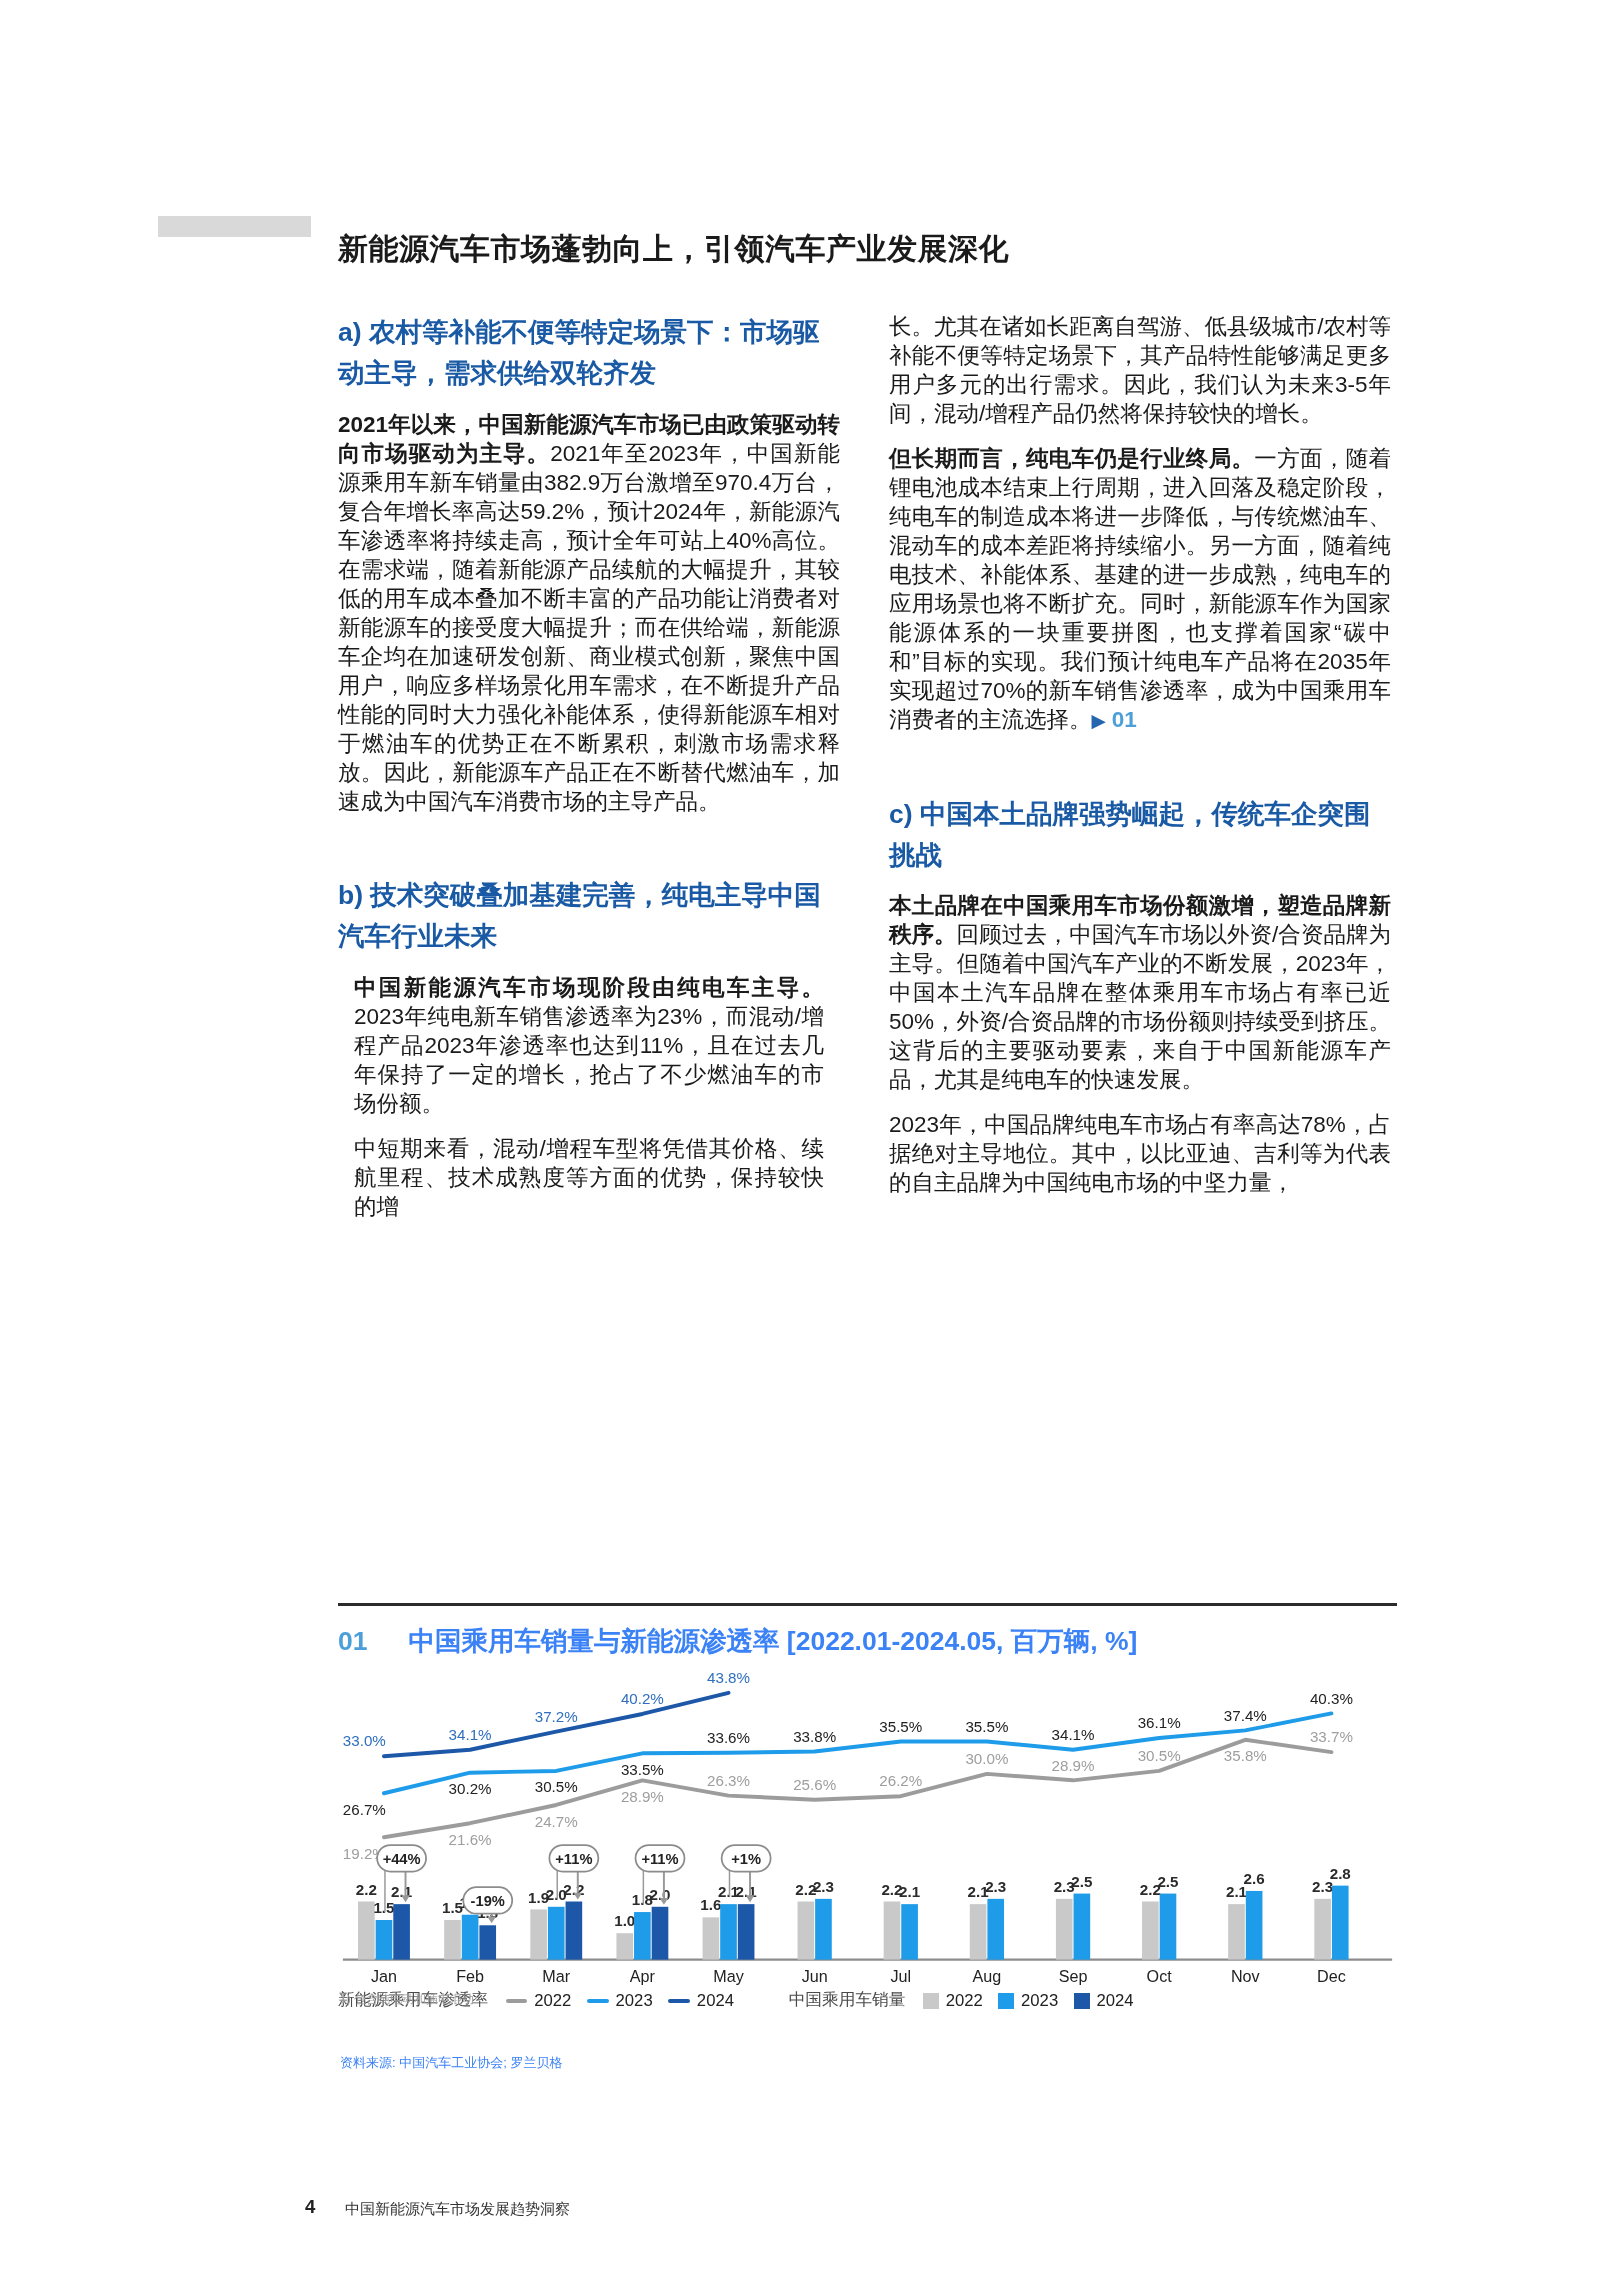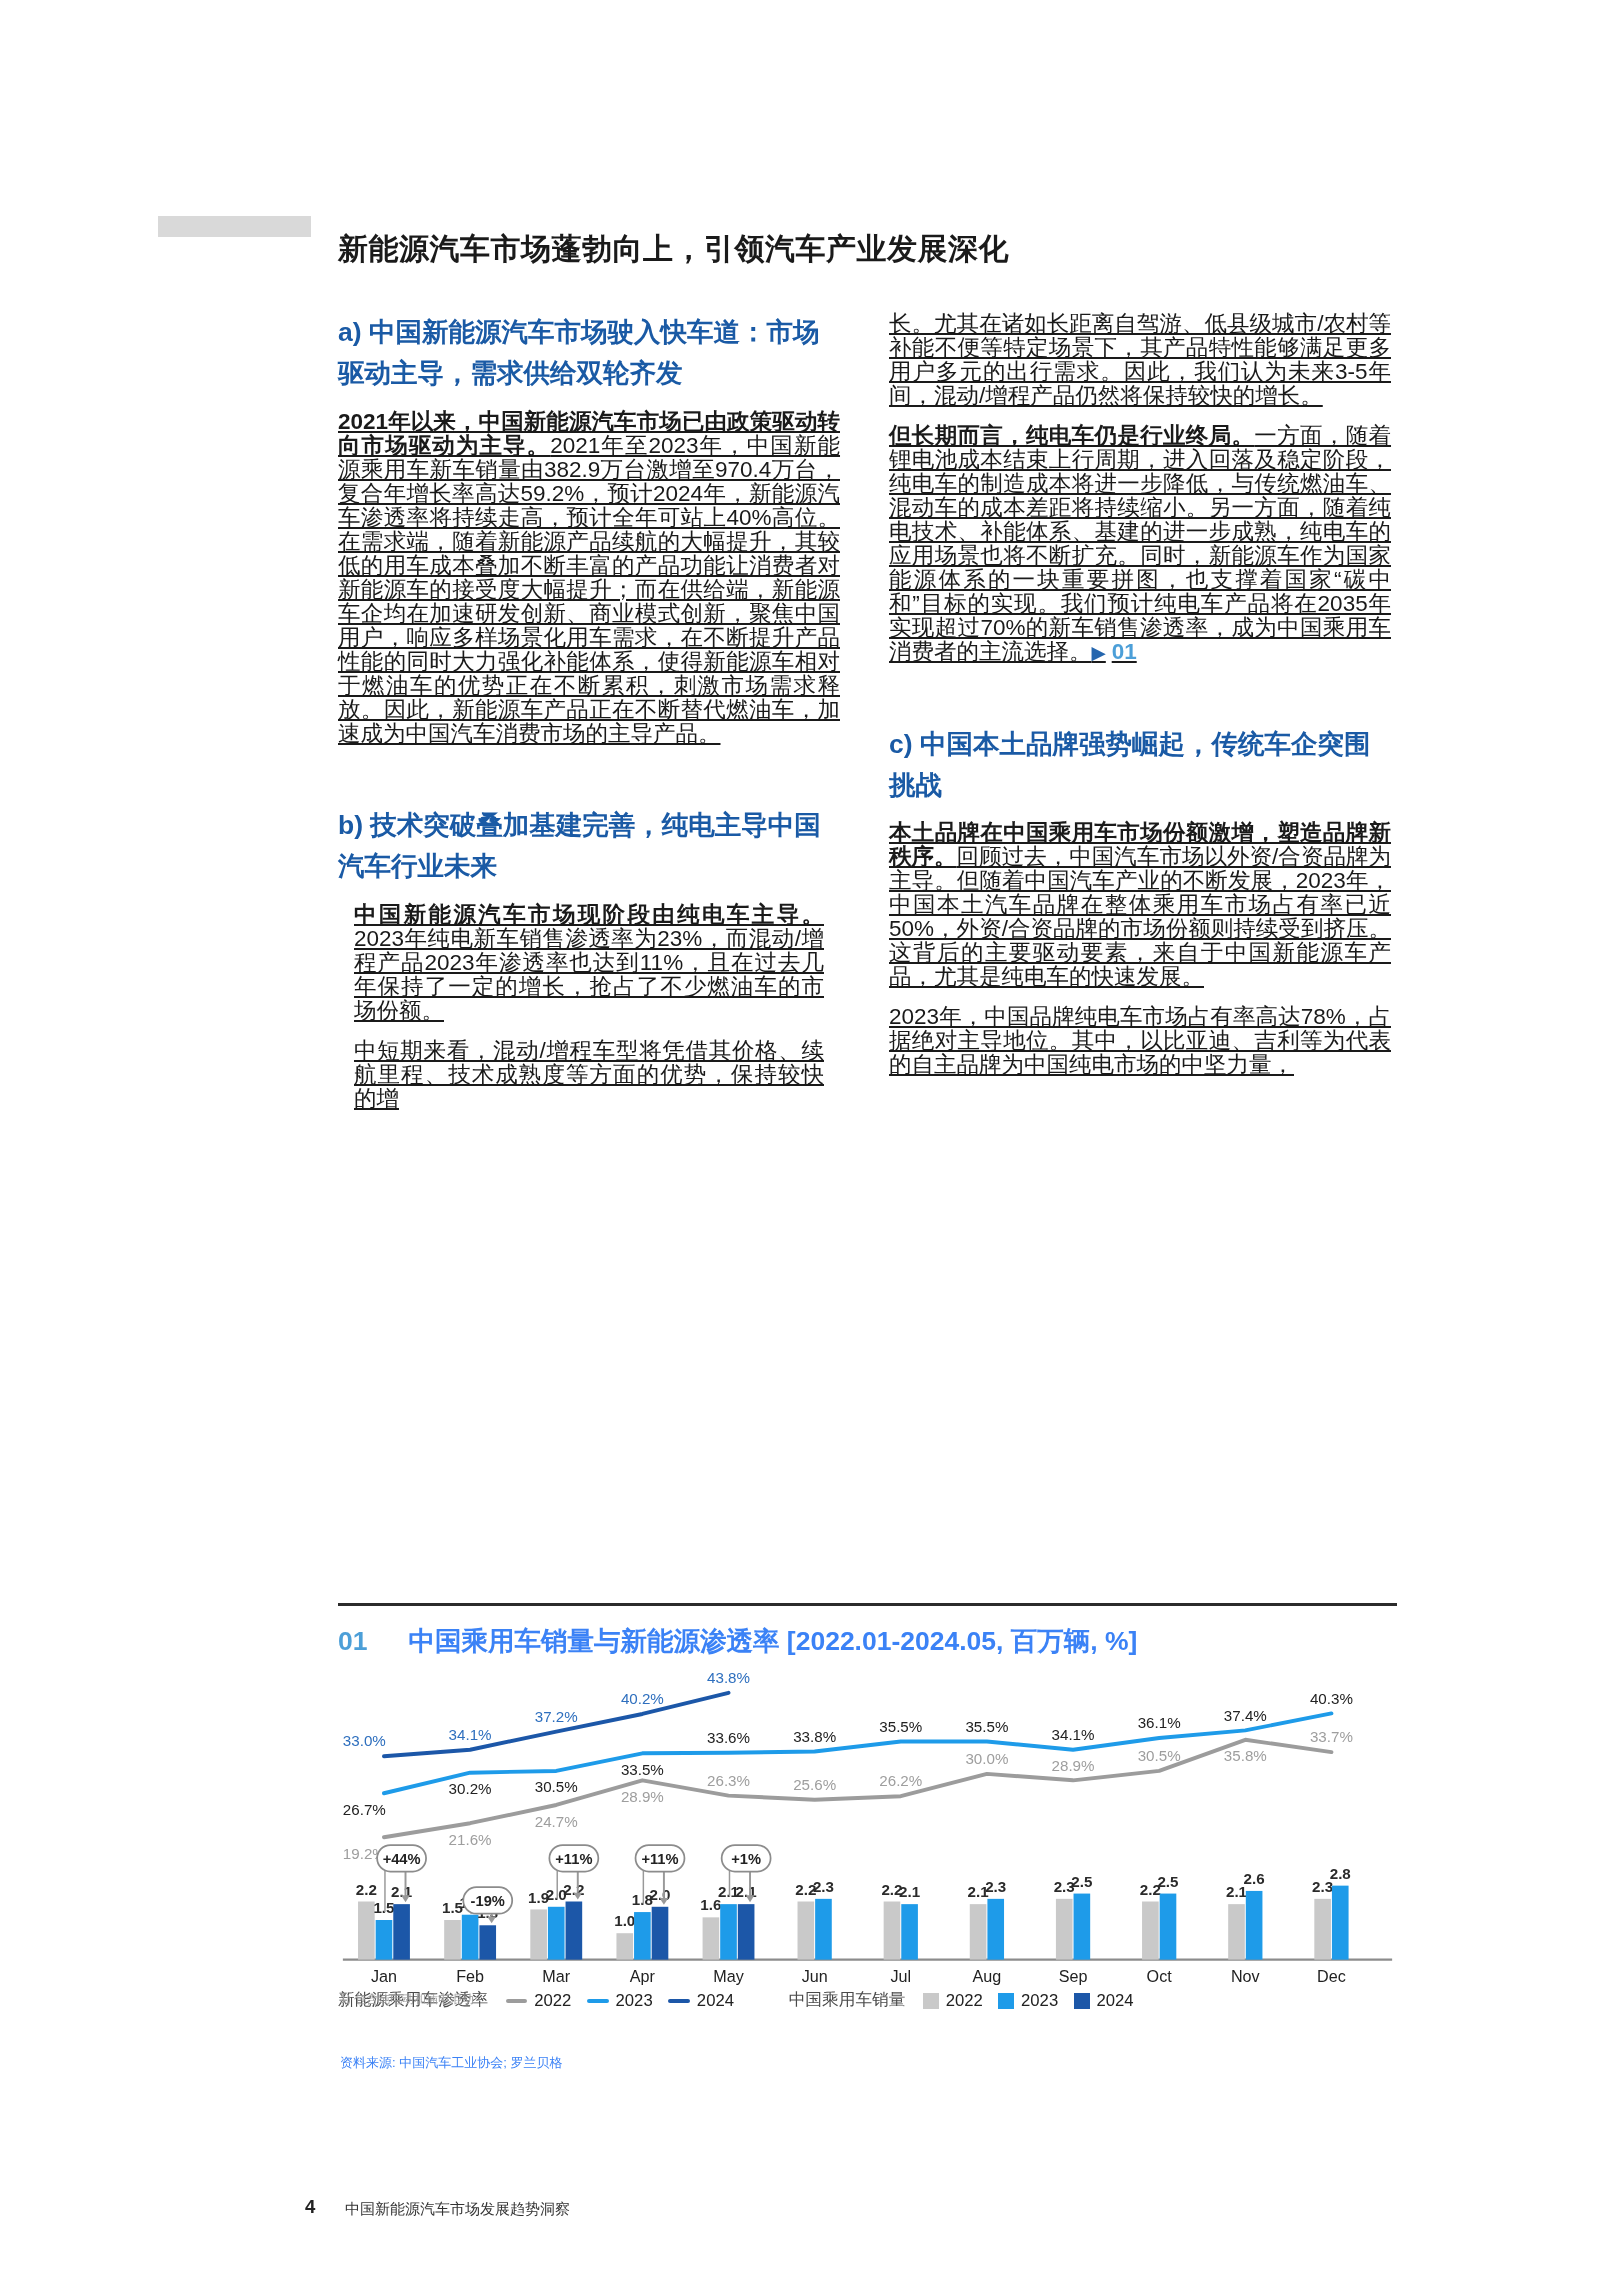--- a/index.html
+++ b/index.html
@@ -7,21 +7,21 @@
     position:relative;width:1621px;height:2293px;background:#ffffff;
     font-family:"Liberation Sans","DejaVu Sans",sans-serif;color:#1a1a1a;
     margin:0 auto;overflow:hidden;
   }
   .hmark{position:absolute;left:158px;top:216px;width:153px;height:20.6px;background:#d9d9d9;}
   .htitle{position:absolute;left:338px;top:209px;font-size:30px;font-weight:700;letter-spacing:0.5px;text-align:right;}
   .cols{position:absolute;left:338px;top:312px;width:1053px;display:flex;gap:49px;}
   .col{width:502px;}
   .sec{font-size:26.5px;line-height:41px;font-weight:700;color:#1a5aa5;margin:59px 0 15.7px 0;}
   .sec.first{margin-top:0;}
-  .body-p{font-size:22.5px;line-height:24px;text-align:justify;margin:0 0 15.7px 0;text-decoration:underline;}
+  .body-p{font-size:22.5px;line-height:29px;text-align:justify;margin:0 0 15.7px 0;}
   .body-p.tight{margin:16px;}
   .bd{font-weight:700;}
   .figref{white-space:nowrap;cursor:pointer;}
   .figref .arr{color:#2566ae;font-size:18.6px;}
   .figref .num{color:#4c9fd8;font-weight:700;padding-left:5.9px;}
   .fig-rule{position:absolute;left:338px;top:1603px;width:1059px;height:2.9px;background:#2b2b2b;}
   .fig-head{position:absolute;left:338px;top:1623px;width:1059px;display:flex;align-items:baseline;}
   .fig-num{font-size:26.5px;font-weight:700;color:#4c9fd8;}
   .fig-title{font-size:26.5px;font-weight:700;color:#3b82f6;margin-left:41px;}
   .chart-wrap{position:absolute;left:338px;top:1666px;width:1059px;height:323px;}
@@ -43,21 +43,21 @@
 </head>
 <body>
 
 <div class="page">
 
   <div class="hmark"></div>
   <h1 class="htitle">新能源汽车市场蓬勃向上，引领汽车产业发展深化</h1>
 
   <div class="cols">
     <div class="col">
-      <h3 class="sec first">a) 中国新能源汽车市场驶入快车道：市场驱动主导，需求供给双轮齐发</h3>
+      <h3 class="sec first">a) 农村等补能不便等特定场景下：市场驱动主导，需求供给双轮齐发</h3>
       <p class="body-p"><span class="bd">2021年以来，中国新能源汽车市场已由政策驱动转向市场驱动为主导。</span><span>2021年至2023年，中国新能源乘用车新车销量由382.9万台激增至970.4万台，复合年增长率高达59.2%，预计2024年，新能源汽车渗透率将持续走高，预计全年可站上40%高位。在需求端，随着新能源产品续航的大幅提升，其较低的用车成本叠加不断丰富的产品功能让消费者对新能源车的接受度大幅提升；而在供给端，新能源车企均在加速研发创新、商业模式创新，聚焦中国用户，响应多样场景化用车需求，在不断提升产品性能的同时大力强化补能体系，使得新能源车相对于燃油车的优势正在不断累积，刺激市场需求释放。因此，新能源车产品正在不断替代燃油车，加速成为中国汽车消费市场的主导产品。</span></p>
 
       <h3 class="sec">b) 技术突破叠加基建完善，纯电主导中国汽车行业未来</h3>
       <p class="body-p tight"><span class="bd">中国新能源汽车市场现阶段由纯电车主导。</span><span>2023年纯电新车销售渗透率为23%，而混动/增程产品2023年渗透率也达到11%，且在过去几年保持了一定的增长，抢占了不少燃油车的市场份额。</span></p>
       <p class="body-p tight">中短期来看，混动/增程车型将凭借其价格、续航里程、技术成熟度等方面的优势，保持较快的增</p>
     </div>
 
     <div class="col">
       <p class="body-p">长。尤其在诸如长距离自驾游、低县级城市/农村等补能不便等特定场景下，其产品特性能够满足更多用户多元的出行需求。因此，我们认为未来3-5年间，混动/增程产品仍然将保持较快的增长。</p>
       <p class="body-p"><span class="bd">但长期而言，纯电车仍是行业终局。</span><span>一方面，随着锂电池成本结束上行周期，进入回落及稳定阶段，纯电车的制造成本将进一步降低，与传统燃油车、混动车的成本差距将持续缩小。另一方面，随着纯电技术、补能体系、基建的进一步成熟，纯电车的应用场景也将不断扩充。同时，新能源车作为国家能源体系的一块重要拼图，也支撑着国家“碳中和”目标的实现。我们预计纯电车产品将在2035年实现超过70%的新车销售渗透率，成为中国乘用车消费者的主流选择。</span><span class="figref"><span class="arr">▶</span><span class="num">01</span></span></p>

